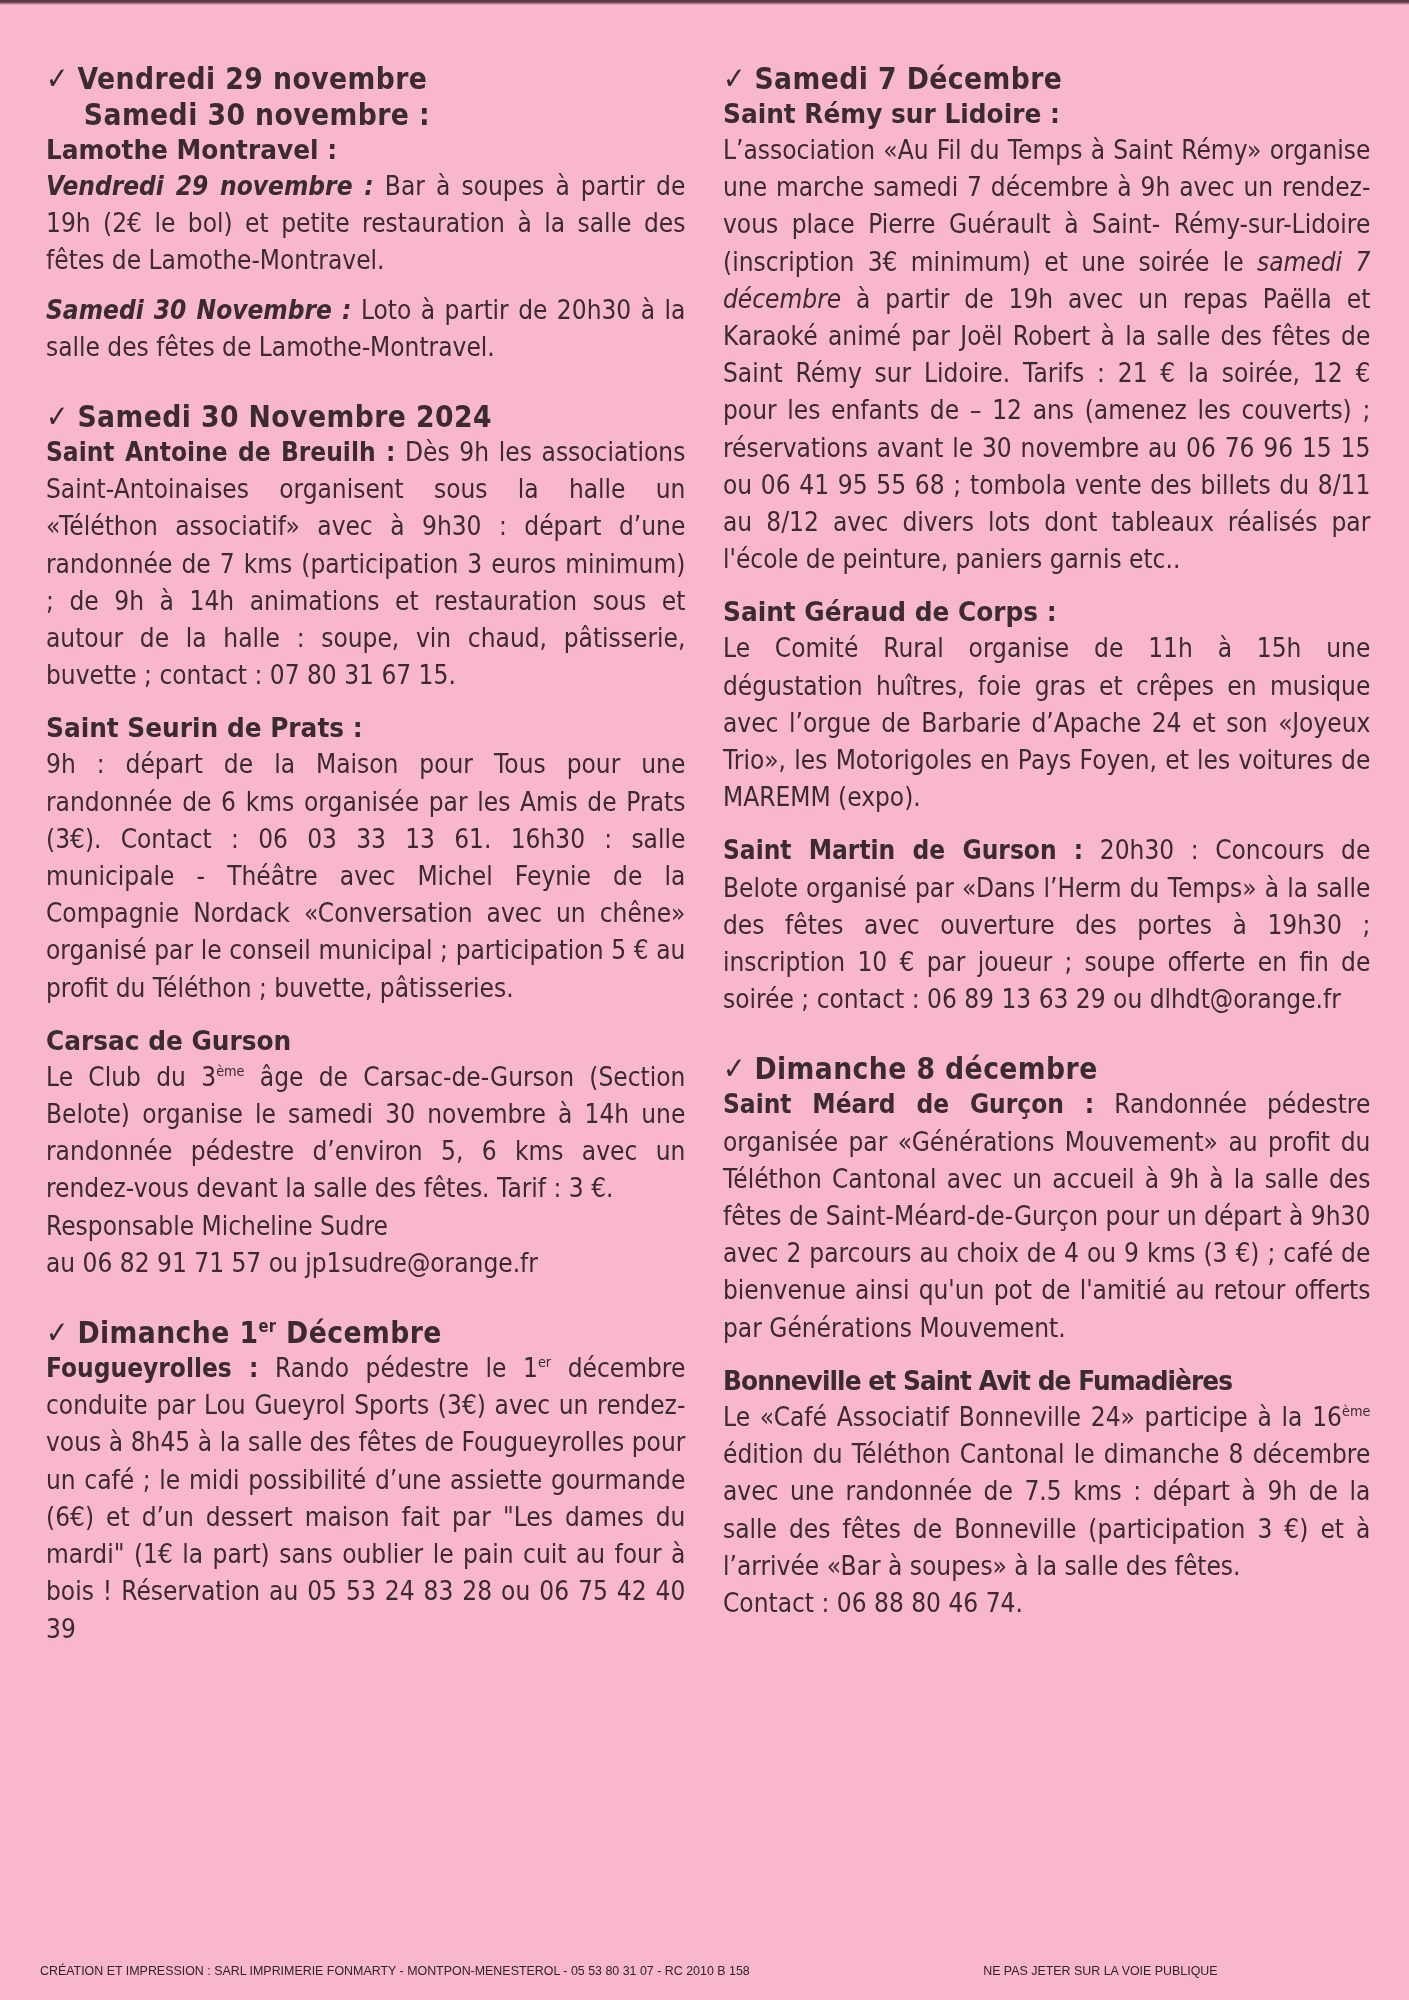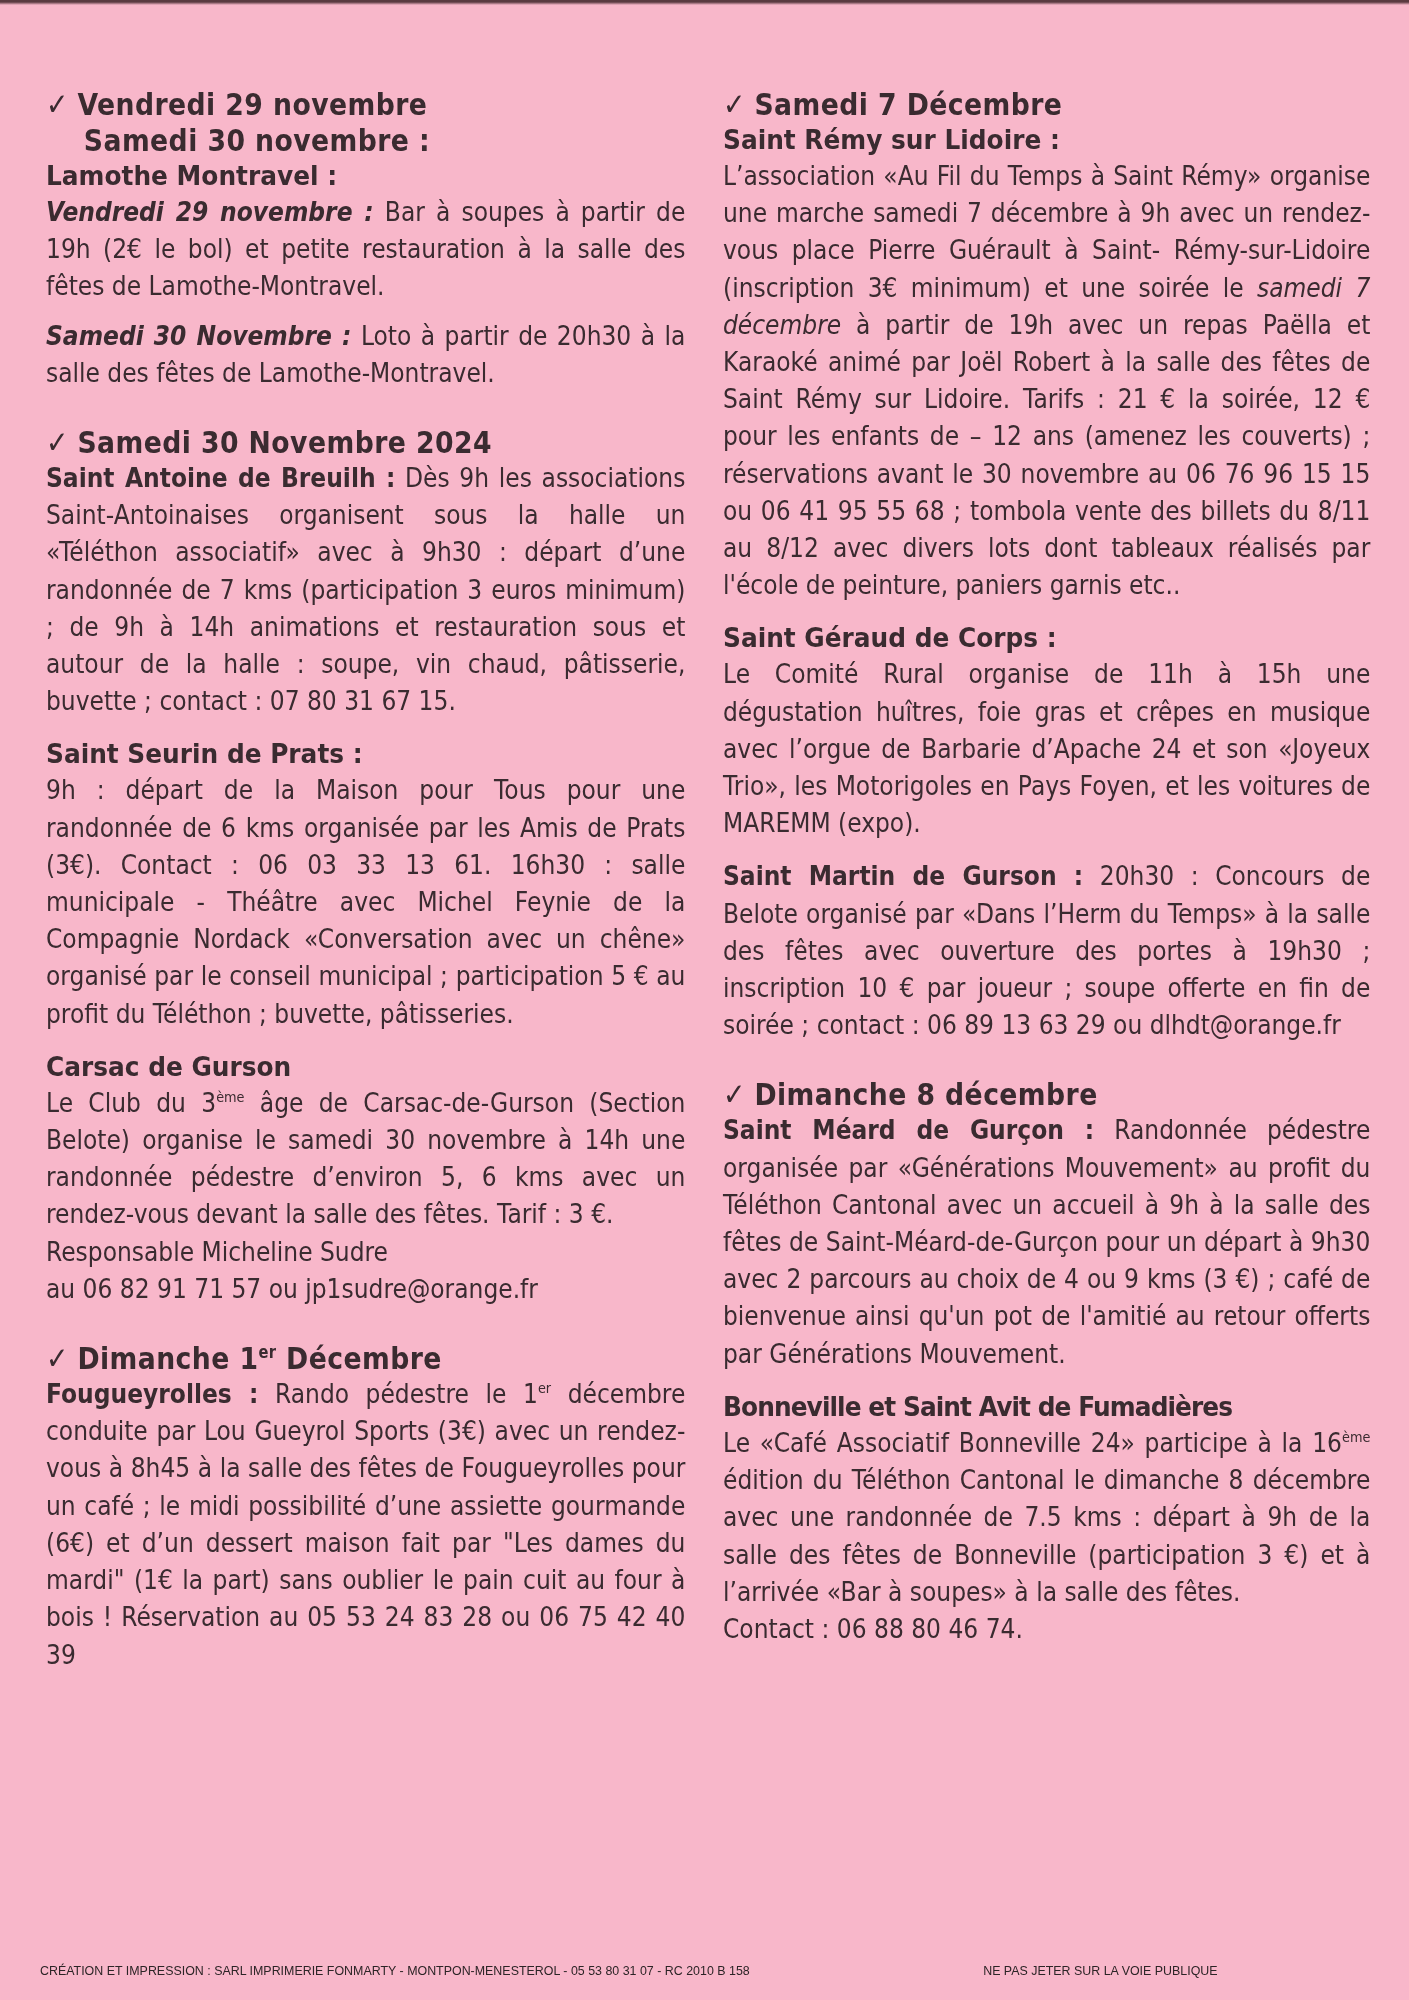--- a/index.html
+++ b/index.html
@@ -47,21 +47,21 @@
     font-size: 26px;
     line-height: 37.2px;
     text-align: justify;
     transform: scaleX(0.9);
     transform-origin: left;
     width: 111%;
   }
   .body .lead { font-weight: bold; }
   .body .italic { font-style: italic; font-weight: bold; }
   .body .it { font-style: italic; }
-  .block { margin-bottom: 20px; margin-top: 26px; }
+  .block { margin-bottom: 20px; }
   .gap-lg { margin-top: 32px; }
   .footer {
     position: absolute; top: 1963px; left: 40px; width: 1340px;
     font-family: "Liberation Sans", sans-serif;
     font-size: 13.5px;
     color: #2c2426;
     display: flex; justify-content: space-between;
     transform: scaleX(0.92); transform-origin: left;
   }
   .footer .right { margin-right: 60px; }

